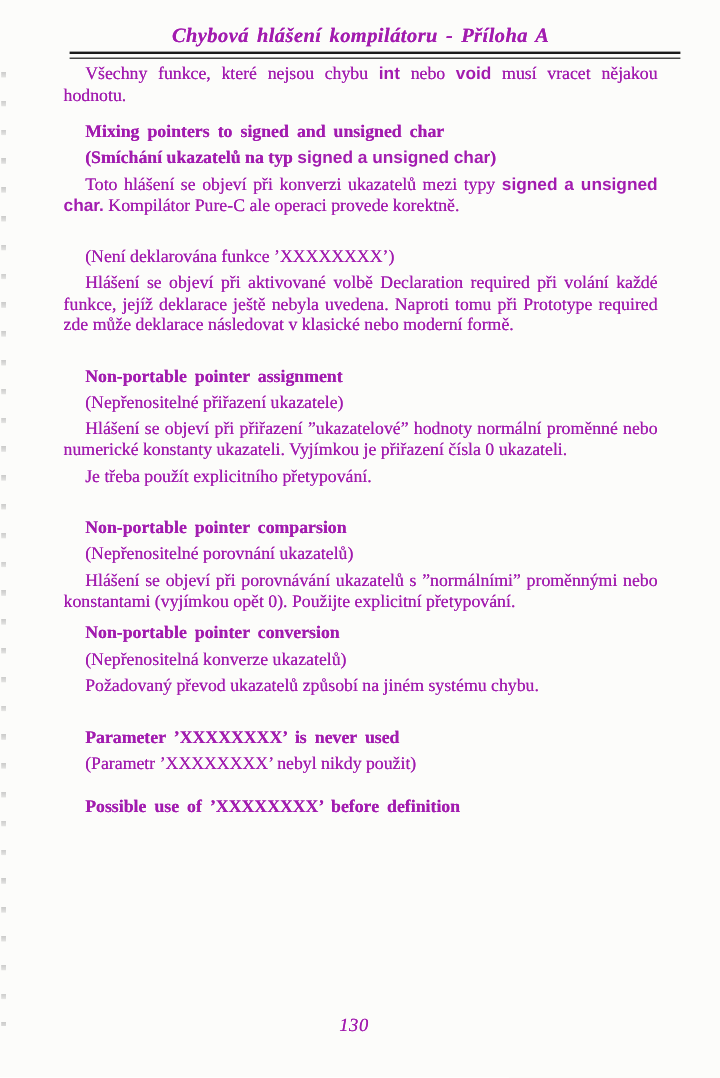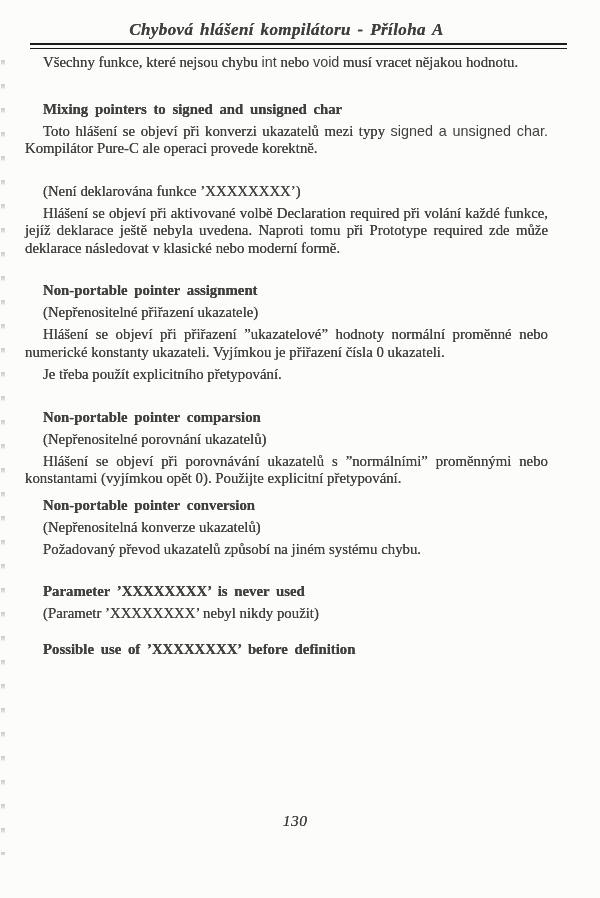--- a/index.html
+++ b/index.html
@@ -1,25 +1,25 @@
 <!DOCTYPE html>
 <html><head>
 <meta charset="utf-8">
 <style>
   html,body { margin:0; padding:0; background:#ffffff; }
   .page {
     position:relative;
     width:600px; height:898px;
     box-sizing:border-box;
     background:#fcfcfa;
-    color:#404040;
+    color:#a21caf;
     font-family:"Liberation Serif", serif;
     font-size:14.8px;
     line-height:17.5px;
-    padding:20px 52px 0 25px;
+    padding:20px 52px 0 53px;
     overflow:hidden;
     text-shadow:0 0 .35px currentColor; 
   }
   .header-title {
     text-align:center;
     font-style:italic;
     font-weight:bold;
     font-size:17px;
     line-height:20px;
     letter-spacing:.4px;
@@ -31,45 +31,45 @@
     border-bottom:1.3px solid #1b1b1b;
     margin:3px -19px 0 5px;
   }
   .intro { margin-top:18px; }
   p.body {
     margin:5px 0 0 0;
     text-indent:18px;
     text-align:justify;
   }
   .section { margin-top:24px; }
-  .section.first { margin-top:28px; }
+  .section.first { margin-top:12px; }
   .section.tight { margin-top:8px; }
   .section.last { margin-top:18px; }
   .section-title {
     font-weight:bold;
     margin:0 0 0 18px;
     word-spacing:3px;
     line-height:18px;
   }
   .section-paren {
     margin:4px 0 0 18px;
     line-height:18px;
   }
   .section.s0 .section-paren { font-weight:bold; }
   .sans {
     font-family:"Liberation Sans", sans-serif;
     font-size:14.4px;
-    font-weight:normal;
+    font-weight:bold;
     text-shadow:none;
   }
   .it { }
   .page-number {
     position:absolute;
     left:0; right:10px;
-    top:812px;
+    top:846px;
     text-align:center;
     font-style:italic;
     font-size:15.5px;
     letter-spacing:.5px;
   }
   .scan-marks {
     position:absolute;
     left:1px; top:60px;
     width:4px; height:795px;
     background:repeating-linear-gradient(
@@ -88,20 +88,21 @@
 
   <div class="scan-marks"></div>
 
   <div class="header-title">Chybová hlášení kompilátoru - Příloha A</div>
   <div class="header-rule"></div>
 
   <p class="body intro"><span>Všechny funkce,  které nejsou chybu </span><span class="sans">int</span><span> nebo </span><span class="sans">void</span><span> musí vracet nějakou hodnotu.</span></p>
 
   <div class="section first s0">
     <div class="section-title">Mixing pointers to signed and unsigned char</div>
+    <div class="section-paren"><span>(Smíchání ukazatelů na typ </span><span class="sans">signed a unsigned char</span><span>)</span></div>
     <p class="body"><span>Toto hlášení se objeví při konverzi ukazatelů mezi typy </span><span class="sans">signed a unsigned char.</span><span> Kompilátor Pure-C ale operaci provede korektně.</span></p>
   </div>
 
   <div class="section">
     <div class="section-paren">(Není deklarována funkce ’XXXXXXXX’)</div>
     <p class="body"><span>Hlášení se objeví při aktivované volbě </span><span class="it">Declaration required</span><span> při volání každé funkce, jejíž deklarace ještě nebyla uvedena. Naproti tomu při </span><span class="it">Prototype required</span><span> zde může deklarace následovat v klasické nebo moderní formě.</span></p>
   </div>
 
   <div class="section">
     <div class="section-title">Non-portable pointer assignment</div>

